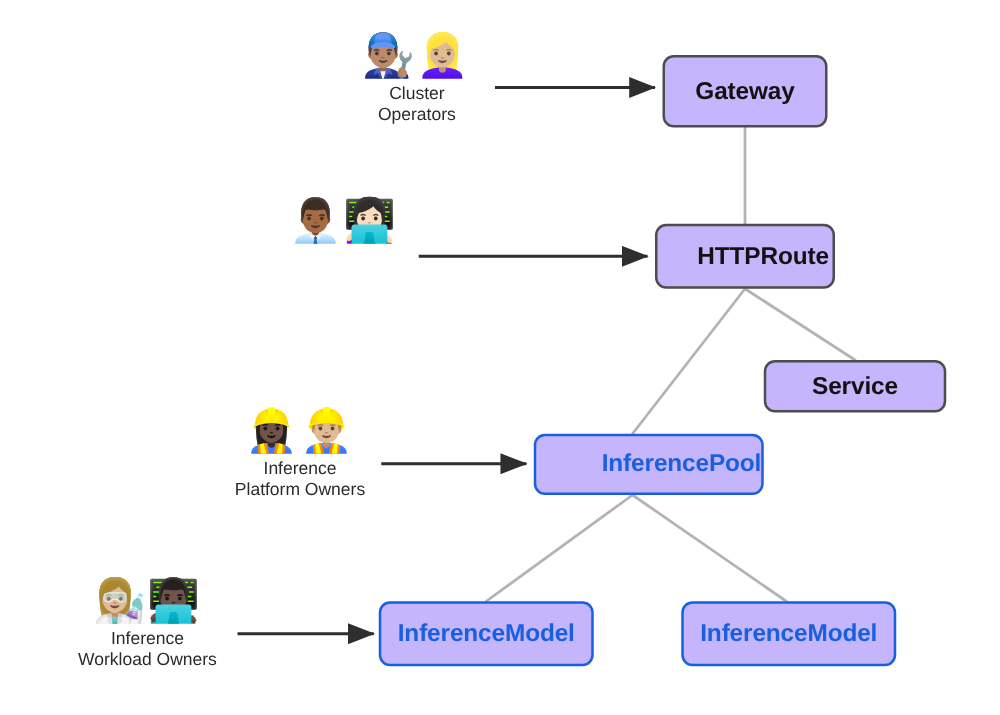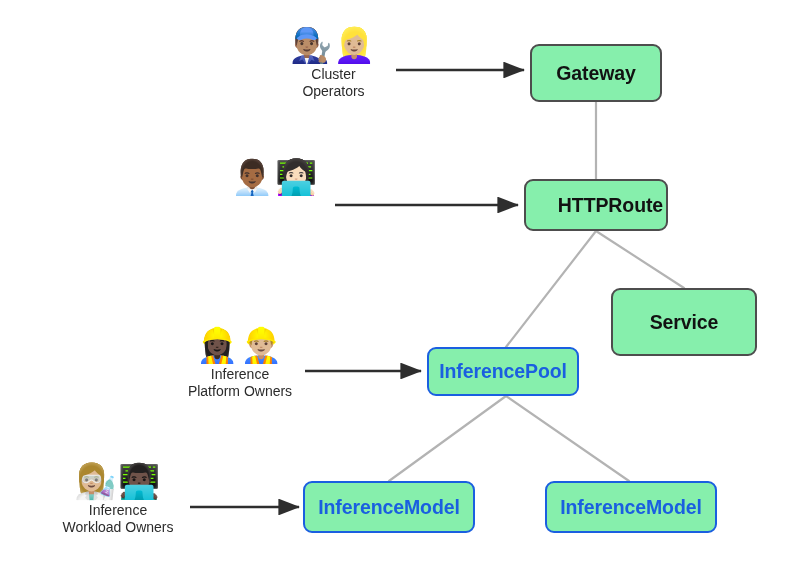--- a/index.html
+++ b/index.html
@@ -27,21 +27,21 @@
     pointer-events: none;
   }
 
   
   .node {
     position: absolute;
     box-sizing: border-box;
     display: flex;
     align-items: center;
     justify-content: center;
-    background: #86efac;
+    background: #c4b5fd;
     border-radius: 9px;
     font-weight: bold;
     letter-spacing: -0.1px;
     white-space: nowrap;
     z-index: 3;
   }
   .node.gateway-style {
     border: 2.4px solid #4d4d4d;
     color: #121212;
     font-size: 19.5px;
@@ -106,25 +106,25 @@
   </svg>
 
   <div class="node gateway-style" style="left:530px; top:44px;  width:132px; height:58px;">
     <span>Gateway</span>
   </div>
 
   <div class="node gateway-style" style="left:524px; top:179px; width:144px; height:52px;padding-left:29px;">
     <span>HTTPRoute</span>
   </div>
 
-  <div class="node gateway-style" style="left:611px; top:288px; width:146px; height:68px;">
+  <div class="node gateway-style" style="left:611px; top:288px; width:146px; height:42px;">
     <span>Service</span>
   </div>
 
-  <div class="node inference-style" style="left:427px; top:347px; width:152px; height:49px;">
+  <div class="node inference-style" style="left:427px; top:347px; width:184px; height:49px;justify-content:flex-end;">
     <span>InferencePool</span>
   </div>
 
   <div class="node inference-style" style="left:303px; top:481px; width:172px; height:52px;">
     <span>InferenceModel</span>
   </div>
 
   <div class="node inference-style" style="left:545px; top:481px; width:172px; height:52px;">
     <span>InferenceModel</span>
   </div>

